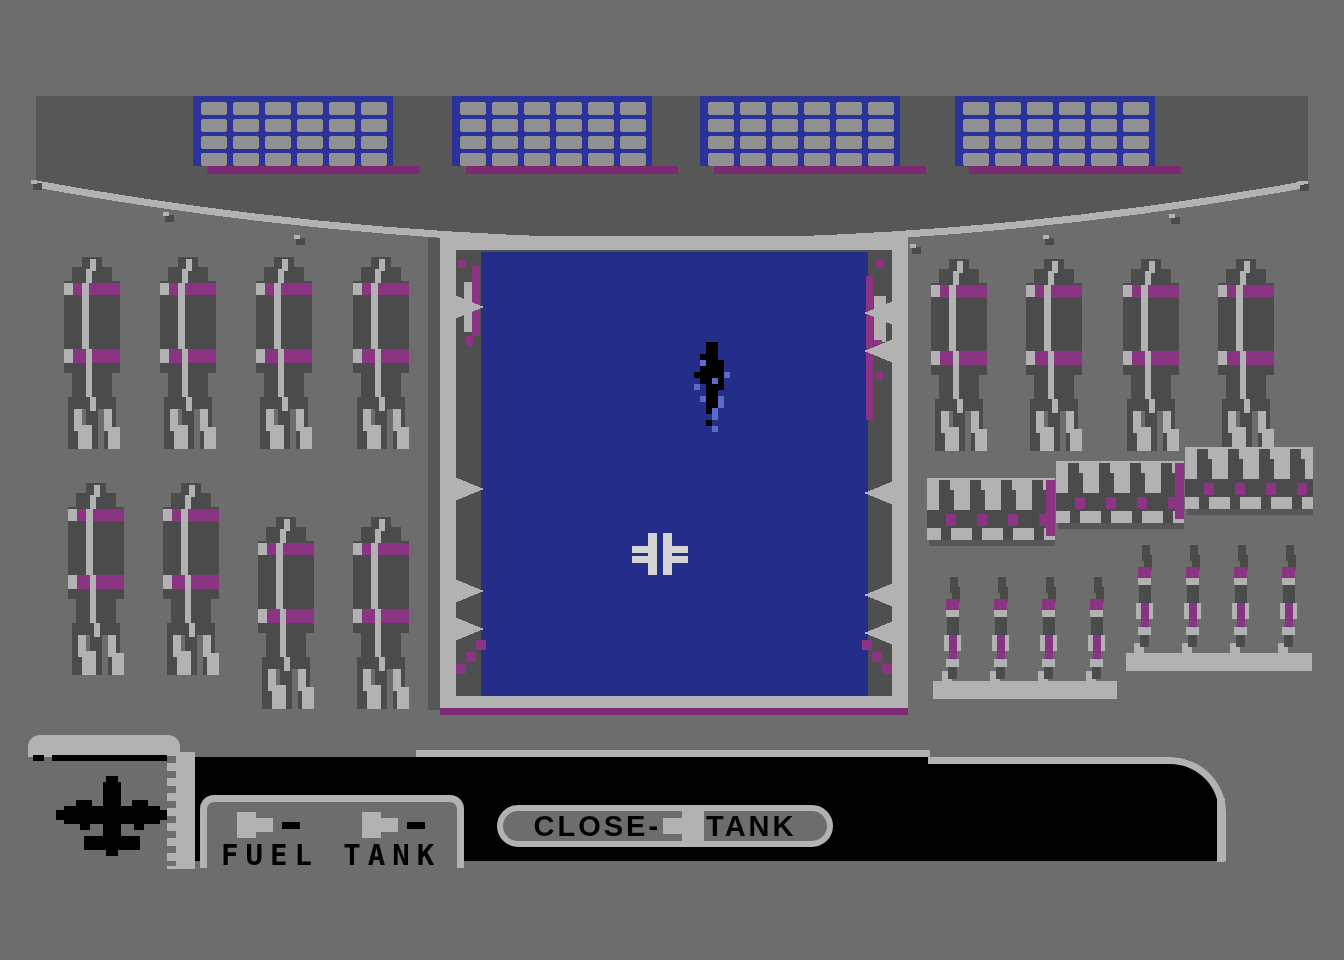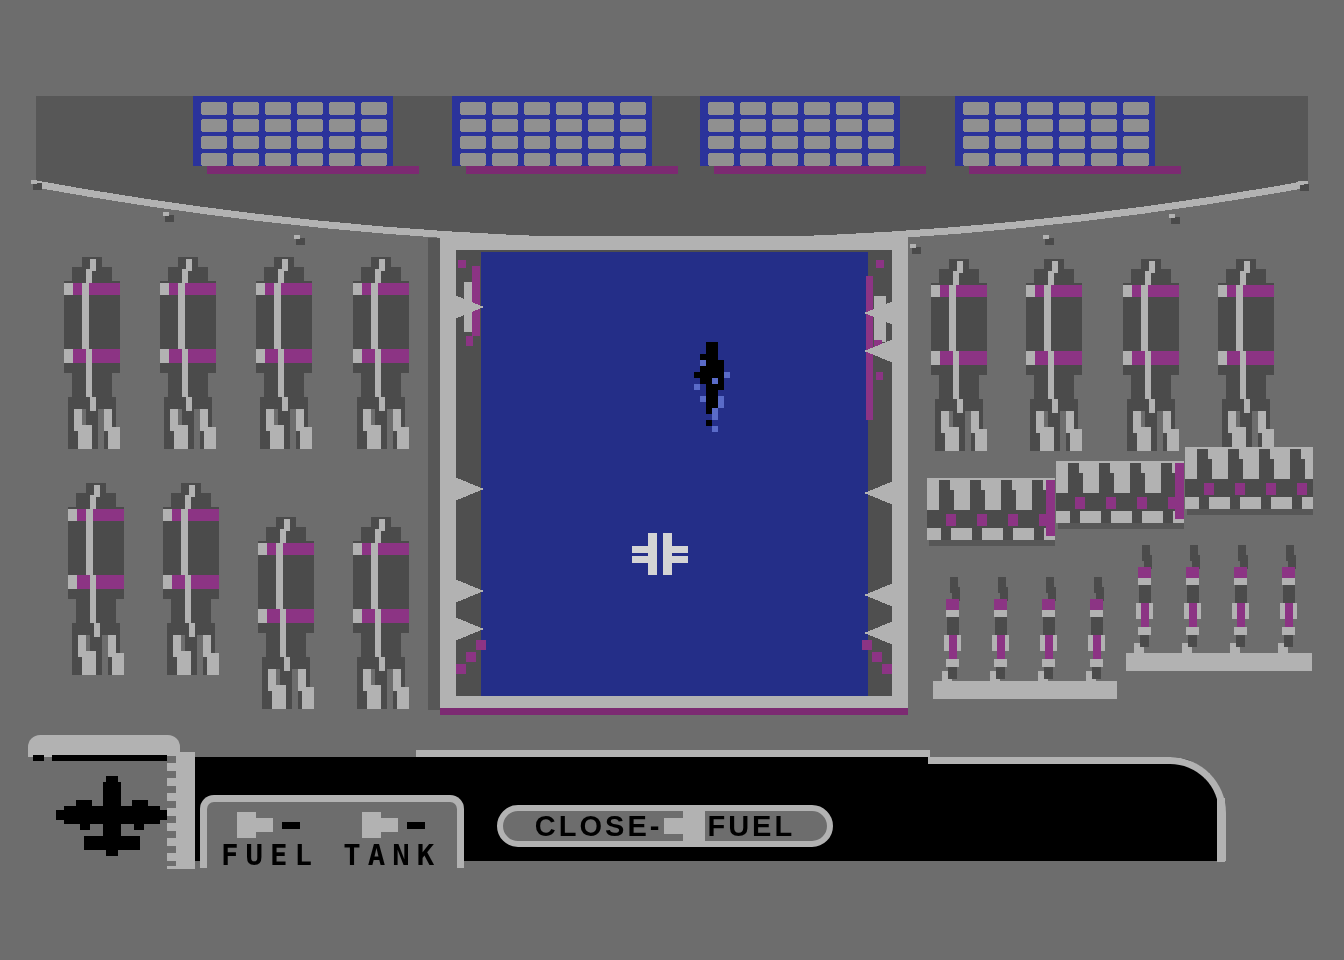--- a/index.html
+++ b/index.html
@@ -443,16 +443,16 @@
     </div>
     <div class="fuel-label">FUEL TANK</div>
   </div>
 
   <button class="toggle-btn" id="bay-toggle">
     <span>CLOSE-</span>
     <span class="aw">
       <span class="small"></span>
         <span class="big"></span>
     </span>
-    <span>FUEL</span>
+    <span>TANK</span>
   </button>
 
 </div>
 
 </body></html>

